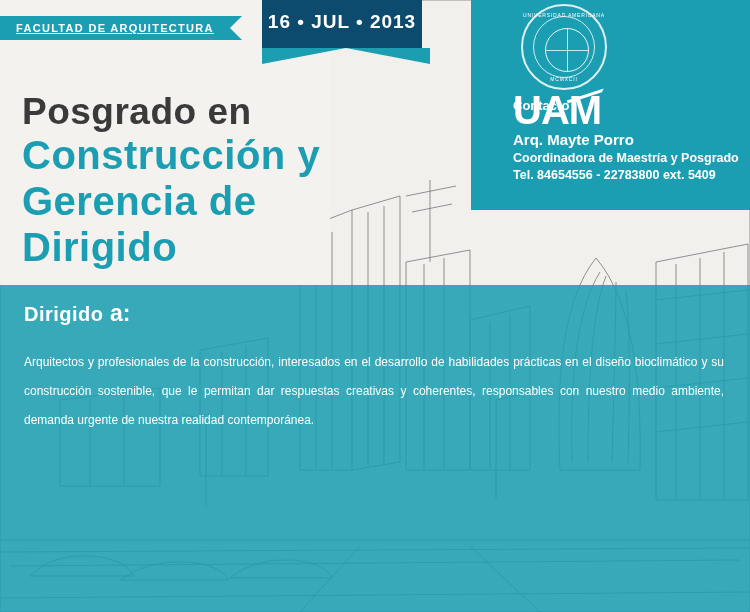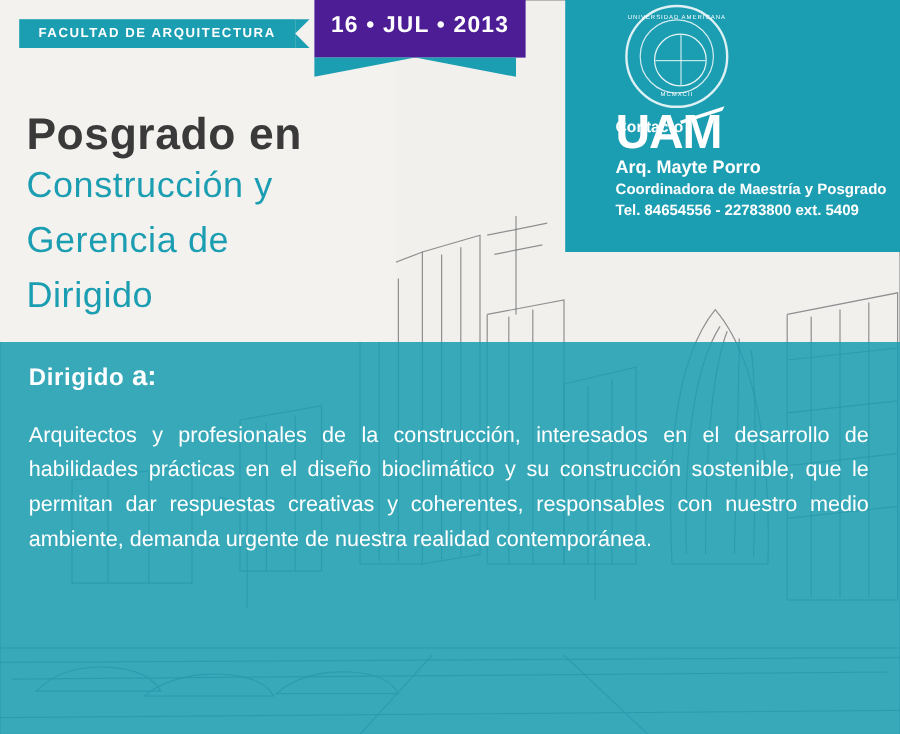--- a/index.html
+++ b/index.html
@@ -46,50 +46,51 @@
     height: 285px;
     background: #f4f2ee;
   }
   .top-left-block.wide {
     width: 330px;
   }
 
   
   .faculty-tag {
     position: absolute;
-    left: 16px;
+    left: 0;
     top: 16px;
     height: 24px;
     background: #1c9eb2;
     color: #ffffff;
     font-size: 11px;
     font-weight: bold;
     letter-spacing: 1.3px;
     line-height: 24px;
     padding: 0 16px 0 16px;
+    text-decoration: underline;
   }
   .faculty-tag .notch {
     position: absolute;
     right: -12px;
     top: 0;
     width: 0;
     height: 0;
     border-top: 12px solid #1c9eb2;
     border-bottom: 12px solid #1c9eb2;
     border-right: 12px solid transparent;
   }
 
   
   .date-ribbon {
     position: absolute;
     left: 262px;
     top: 0;
-    width: 176px;
+    width: 160px;
     height: 48px;
-    background: #4c1d95;
+    background: #0c4a6e;
     color: #ffffff;
     font-size: 19px;
     font-weight: bold;
     letter-spacing: 1px;
     text-align: center;
     line-height: 44px;
   }
   .date-ribbon:after {
     content: "";
     position: absolute;
@@ -113,22 +114,22 @@
   .title-line1 {
     font-size: 37px;
     font-weight: bold;
     color: #3a3a3a;
     letter-spacing: 0.5px;
     line-height: 40px;
   }
   .title-line2,
   .title-line3,
   .title-line4 {
-    font-size: 30px;
-    font-weight: normal;
+    font-size: 40px;
+    font-weight: bold;
     color: #1c9eb2;
     letter-spacing: 0.5px;
     line-height: 46px;
   }
   .title-line4 { }
 
   
   .contact-panel {
     position: absolute;
     right: 0;
@@ -256,21 +257,21 @@
     font-size: 23px;
     font-weight: bold;
   }
 
   .body-copy {
     position: absolute;
     left: 24px;
     top: 348px;
     width: 700px;
     color: #ffffff;
-    font-size: 18px;
+    font-size: 12px;
     line-height: 29px;
     text-align: justify;
     text-justify: inter-word;
   }
   .body-copy p { margin: 0; }
 
   
   .sketch line, .sketch polyline, .sketch path, .sketch rect {
     fill: none;
     stroke: #6b6f73;

